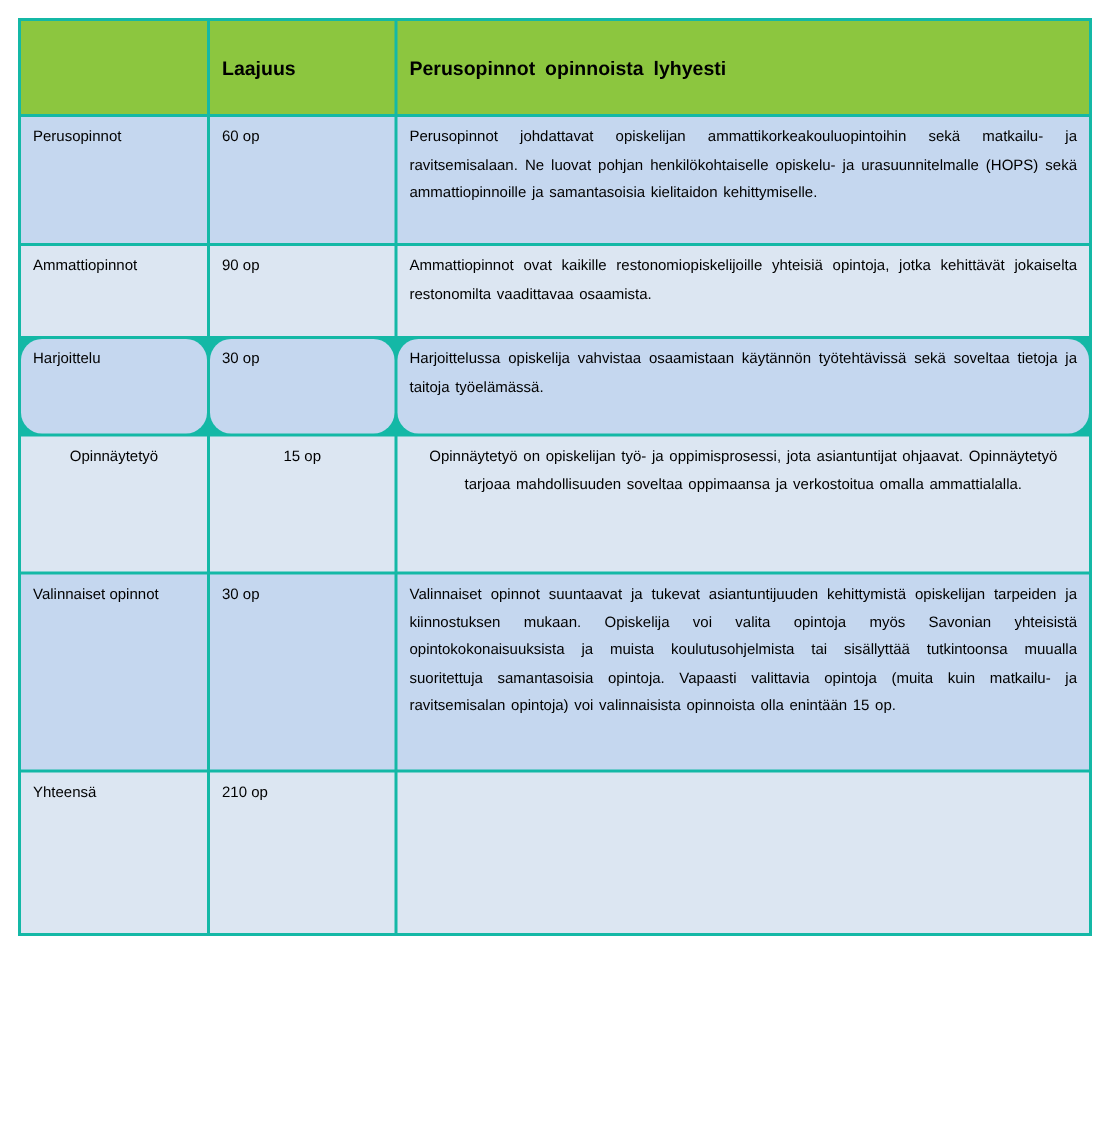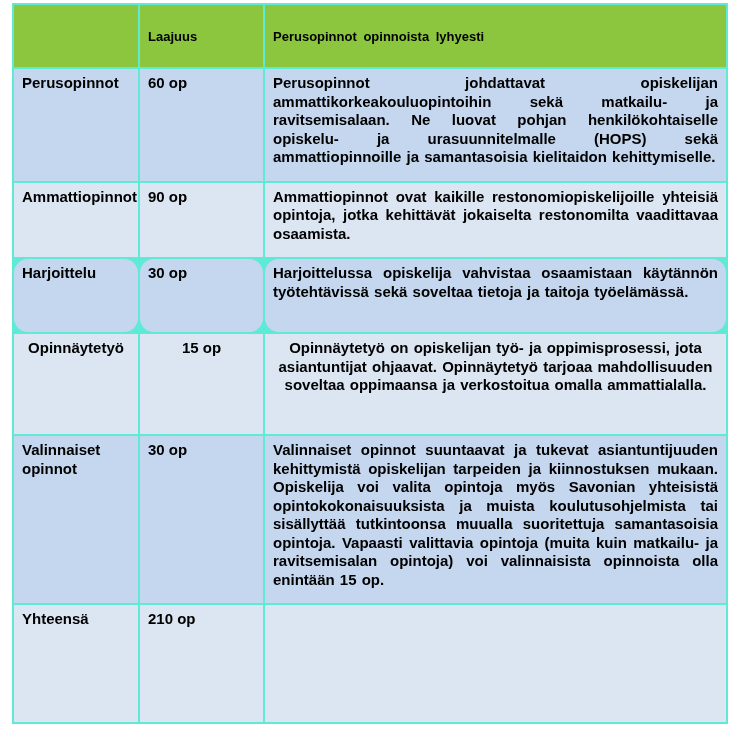--- a/index.html
+++ b/index.html
@@ -15,46 +15,45 @@
   .page {
     position: relative;
     width: 740px;
     height: 756px;
     overflow: hidden;
     background: #ffffff;
   }
   table.curriculum {
     position: absolute;
     left: 12px;
-    top: 3px;
+    top: 12px;
     width: 716px;
     border-collapse: separate;
     border-spacing: 2px;
     table-layout: fixed;
-    background: #5eead4;
+    background: #14b8a6;
   }
   col.c1 { width: 124px; }
   col.c2 { width: 123px; }
   col.c3 { width: 461px; }
   th {
     background: #8CC63F;
     height: 54px;
     font-size: 13px;
     font-weight: bold;
     text-align: left;
     vertical-align: middle;
     padding: 4px 8px;
     word-spacing: 3px;
   }
   td {
-    font-size: 15px;
+    font-size: 10px;
     line-height: 18.5px;
     vertical-align: top;
-    padding: 5px 8px 14px 8px;
-    font-weight: bold;
+    padding: 5px 8px 4px 8px;
   }
   td.desc {
     text-align: justify;
     word-spacing: 1px;
   }
   tr.band-a td { background: #C5D7EF; }
   tr.band-b td { background: #DCE6F2; }
   tr.r1 td { height: 75px; }
   tr.r2 td { height: 51px; margin-top: 12px; }
   tr.r3 td { height: 54px; border-radius: 14px; }

